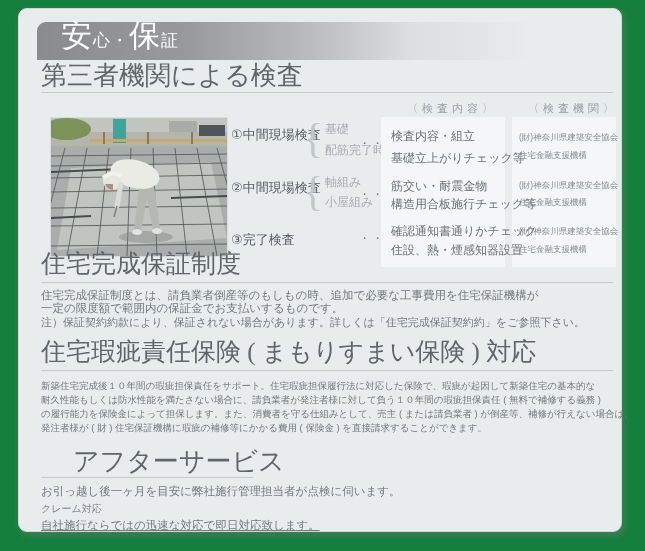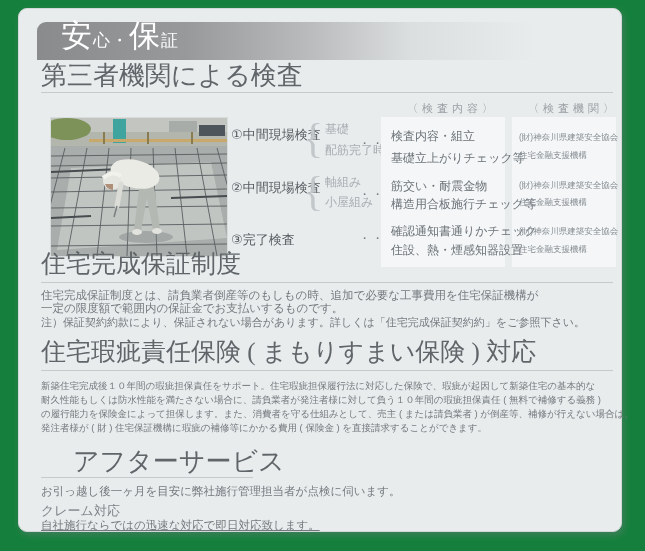--- a/index.html
+++ b/index.html
@@ -23,21 +23,21 @@
   .brace{position:absolute;font-family:"Liberation Serif","DejaVu Serif",serif;color:#c2c7ca;
         font-size:42px;line-height:42px;font-weight:lighter;}
   .brace-item{position:absolute;font-size:12px;color:#a8adb2;white-space:nowrap;}
   .dots{position:absolute;font-size:11px;color:#71777c;letter-spacing:2px;white-space:nowrap;}
   .panel{position:absolute;top:108px;height:150px;background:#f4f6f7;}
   .col-header{position:absolute;top:92px;font-size:11px;color:#9aa0a4;letter-spacing:4px;
         text-align:center;white-space:nowrap;}
   .content-line{position:absolute;font-size:12px;color:#6b7278;white-space:nowrap;}
   .agency-line{position:absolute;font-size:8.5px;color:#868c92;white-space:nowrap;}
   .body-line{position:absolute;color:#73797e;white-space:nowrap;}
-  .sub-title{position:absolute;font-size:13px;color:#7d8388;white-space:nowrap;}
+  .sub-title{position:absolute;font-size:10px;color:#7d8388;white-space:nowrap;}
 </style>
 </head>
 <body>
 
 <div class="canvas">
   <div class="card">
 
     <div class="header-bar">
       <div class="header-title">
         <span class="lg">安</span><span class="sm">心・</span><span class="lg">保</span><span class="sm">証</span>

